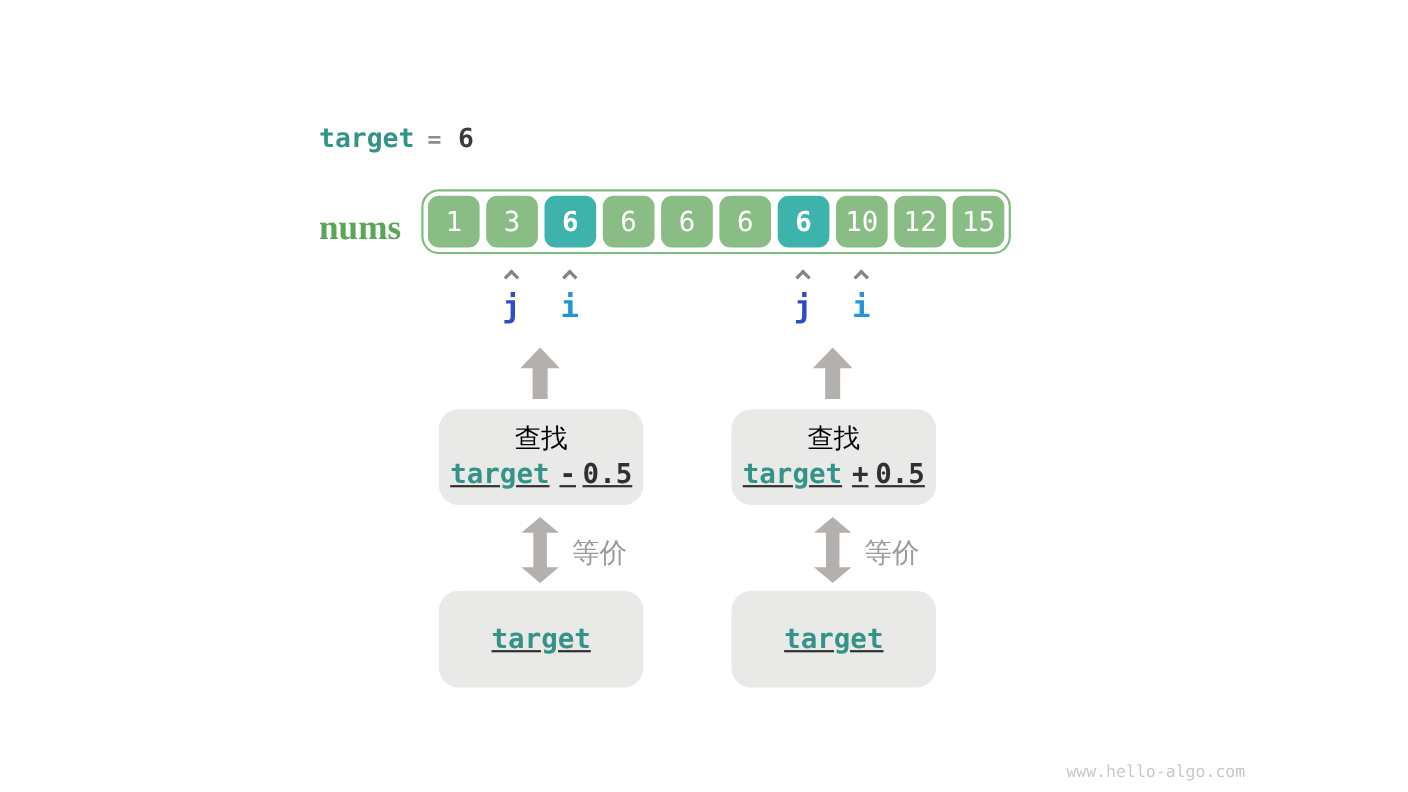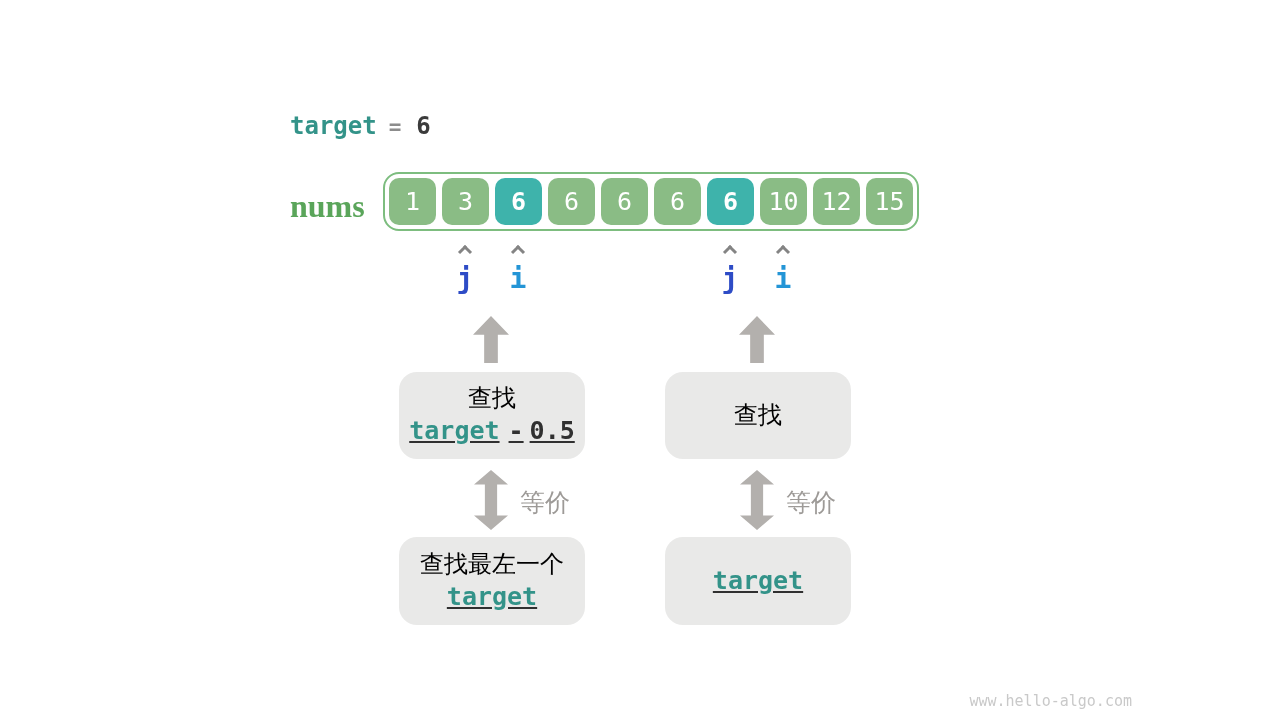--- a/index.html
+++ b/index.html
@@ -182,29 +182,29 @@
   <div class="arrow-up left"></div>
   <div class="arrow-up right"></div>
 
   <div class="box search bleft">
     <div class="line1">查找</div>
     <div class="line2"><span class="kw">target</span><span class="op">-</span><span>0.5</span></div>
   </div>
 
   <div class="box search bright">
     <div class="line1">查找</div>
+    <div class="line2"><span class="kw">target</span><span class="op">+</span><span>0.5</span></div>
   </div>
 
   <div class="arrow-double left"></div>
   <div class="equiv-label left">等价</div>
   <div class="arrow-double right"></div>
   <div class="equiv-label right">等价</div>
 
   <div class="box result bleft">
-    <div class="line1">查找最左一个</div>
     <div class="line2"><span class="kw">target</span></div>
   </div>
 
   <div class="box result bright">
     <div class="line2"><span class="kw">target</span></div>
   </div>
 
   <div class="watermark">www.hello-algo.com</div>
 
 </div>

